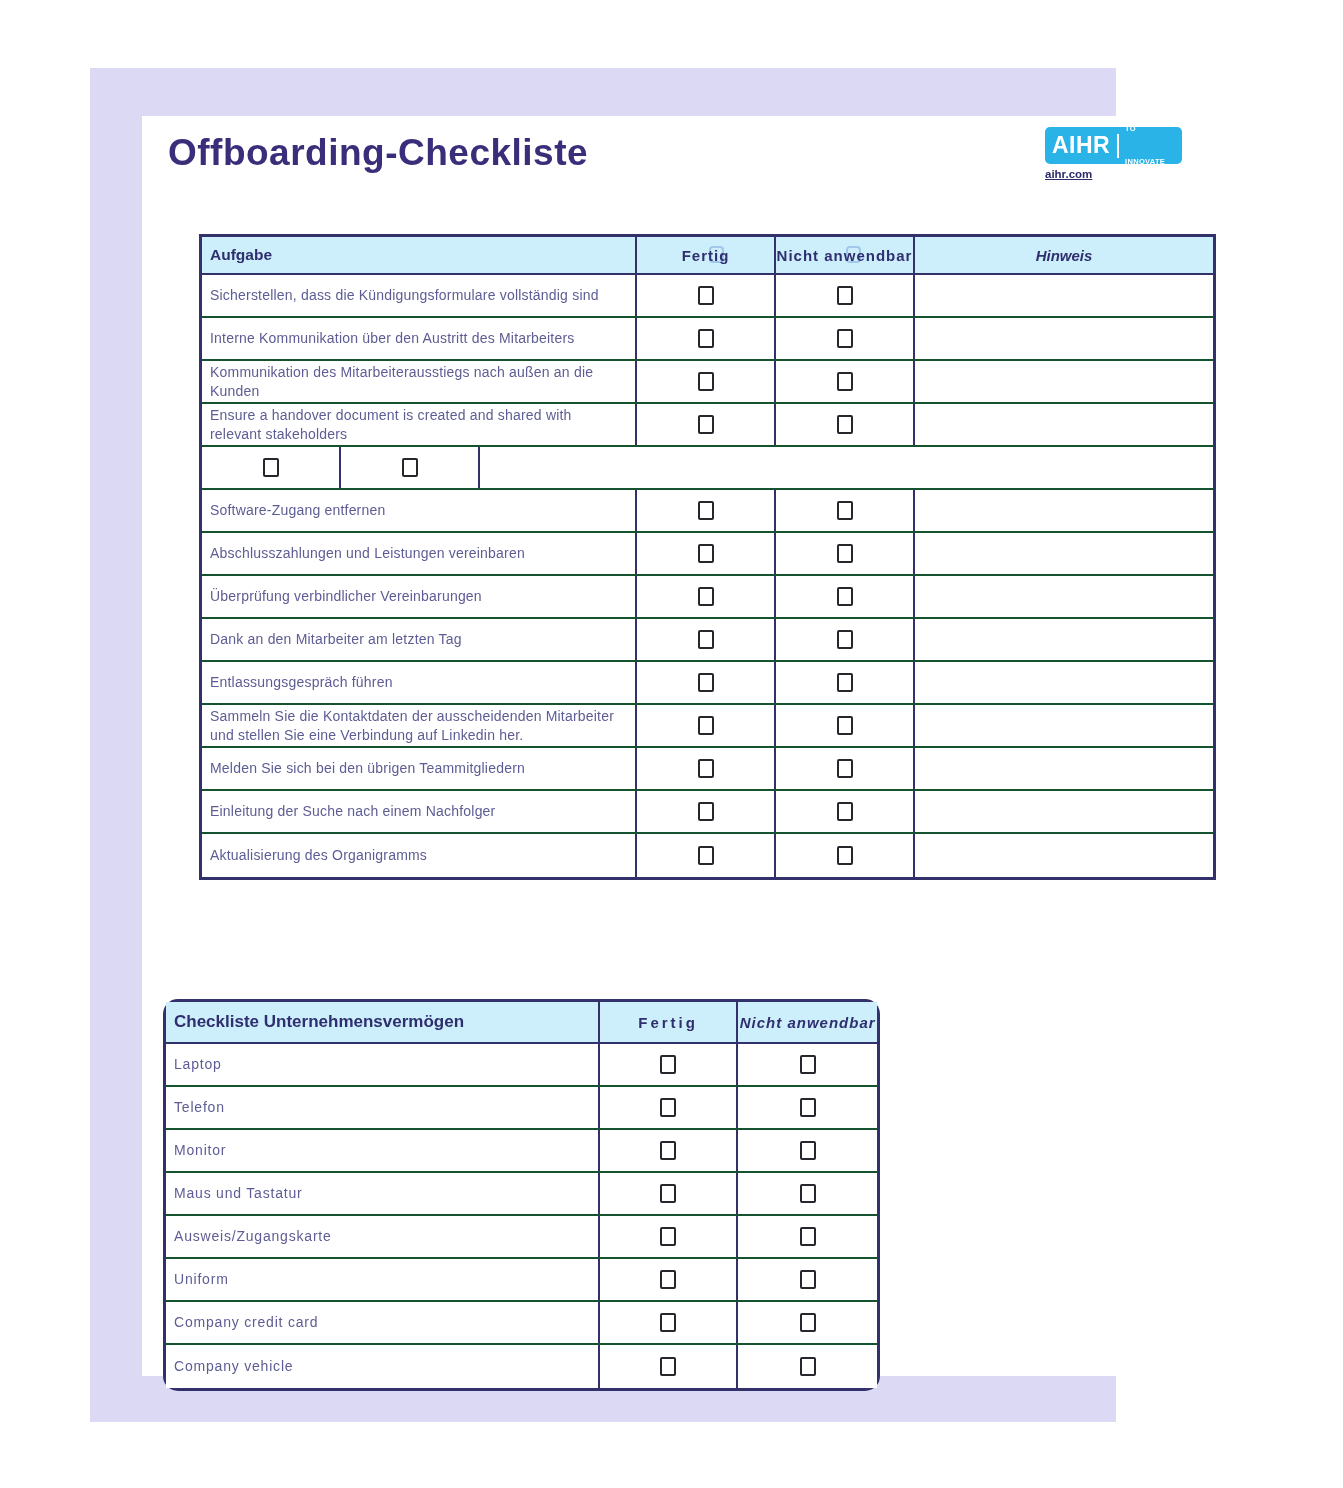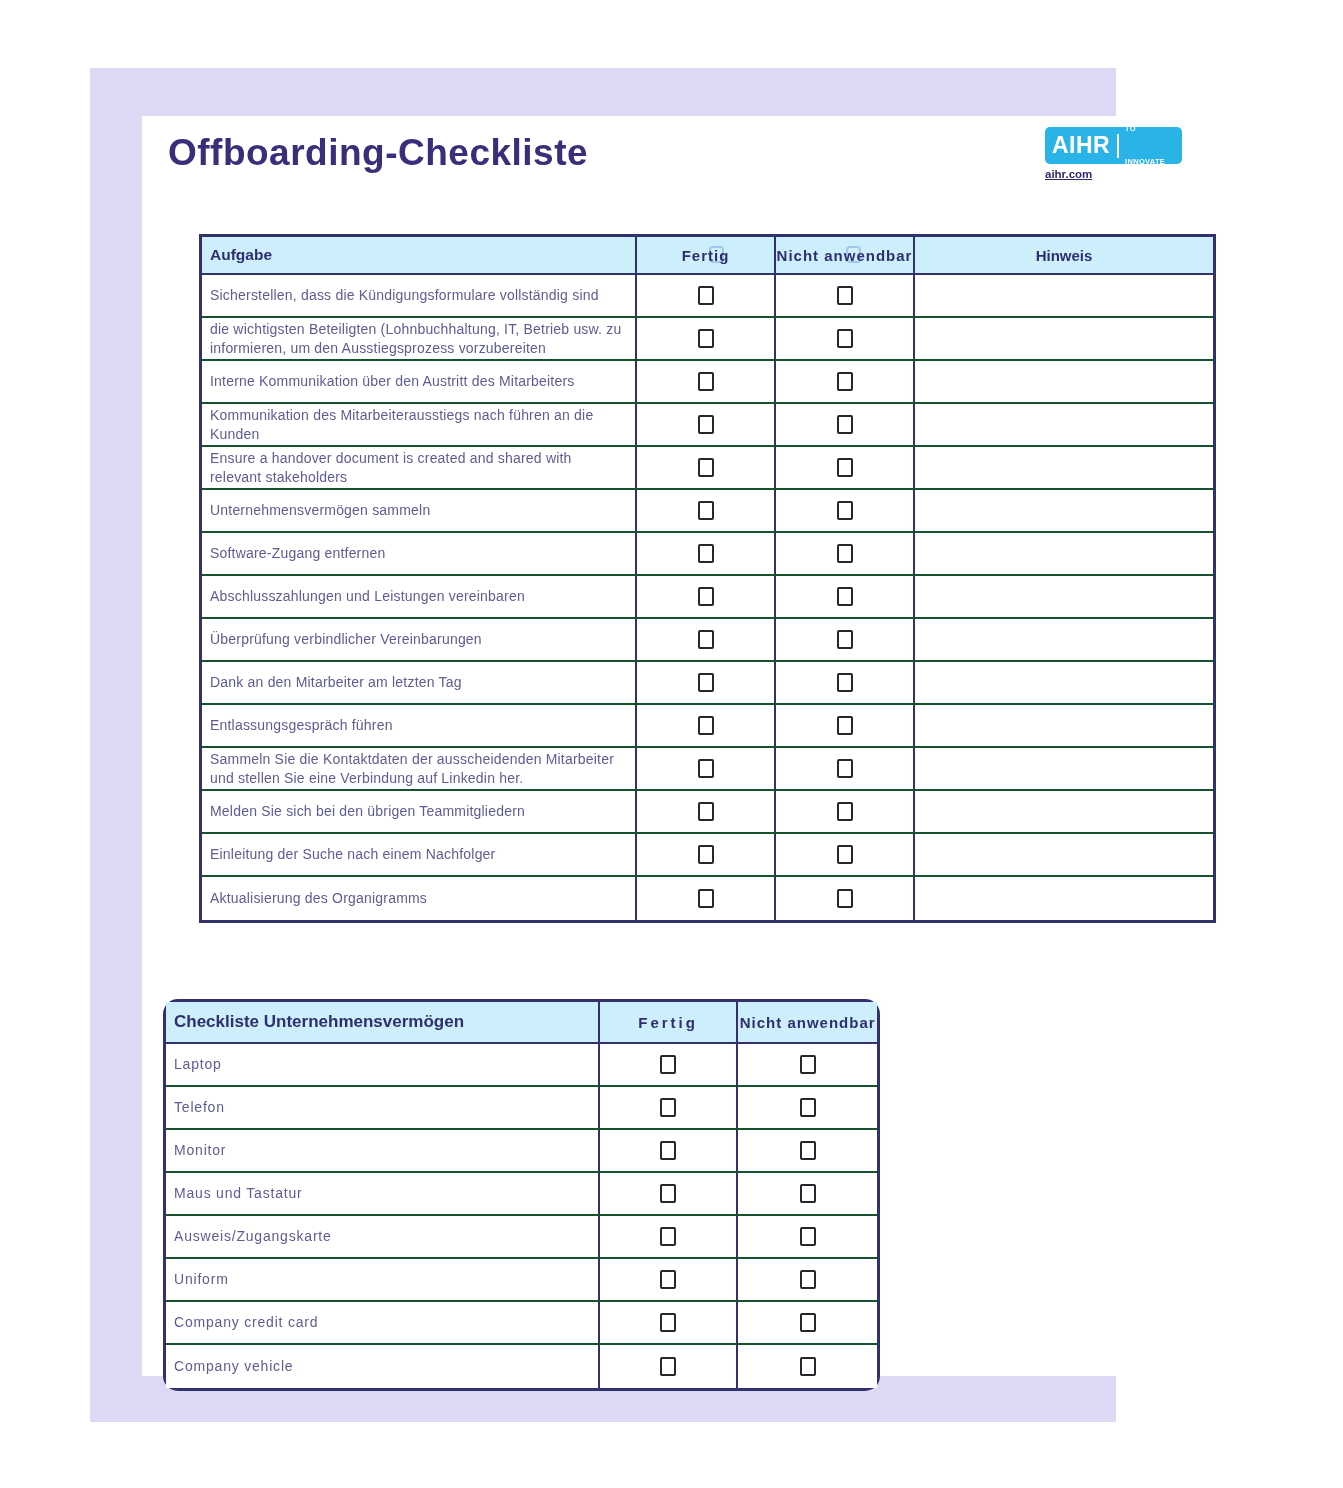--- a/index.html
+++ b/index.html
@@ -38,21 +38,21 @@
   
   .tbl { position:absolute; border:3px solid #33316b; background:#ffffff; }
   .t1 { left:21px; top:118px; width:1017px;margin-left:36px; }
   .t2 { left:21px; top:883px; width:717px;border-radius:15px; }
   .hrow { display:flex; background:#cdeffc; border-bottom:2px solid #33316b; }
   .t1 .hrow { height:38px; }
   .t2 .hrow { height:42px; }
   .row { display:flex; border-bottom:2px solid #14532d; height:43px; background:#ffffff; }
   .tbl .row:last-child { border-bottom:none; }
   .cell { display:flex; align-items:center; border-right:2px solid #33316b; }
-  .cell:last-child { border-right:none; }
+  .cell:last-child { border-right:none;font-style:italic; }
   .col-task { width:435px; padding:2px 8px; }
   .col-chk  { width:139px; justify-content:center; position:relative; }
   .col-note { flex:1; }
   .hc {
     font-weight:bold; color:#2f2e6e; font-size:15px;
     overflow:hidden; white-space:nowrap;
   }
   .hc.col-task { font-size:15.5px; }
   .t2 .hc.col-task { font-size:17px; }
   .hc.col-chk { letter-spacing:1px; }
@@ -118,45 +118,33 @@
         <div class="cell col-chk">
             <span class="checkbox"></span>
           </div>
         <div class="cell col-chk">
             <span class="checkbox"></span>
           </div>
         <div class="cell col-note"></div>
       </div>
       <div class="row">
         <div class="cell col-task">
-            <span class="task-text">die wichtigsten Beteiligten (Lohnbuchhaltung, IT, Betrieb usw. zu informieren, um den Ausstiegsprozess vorzubereiten</span>
-          </div>
-        <div class="cell col-chk">
-            <span class="checkbox"></span>
-          </div>
-        <div class="cell col-chk">
-            <span class="checkbox"></span>
-          </div>
-        <div class="cell col-note"></div>
-      </div>
-      <div class="row">
-        <div class="cell col-task">
             <span class="task-text">Interne Kommunikation über den Austritt des Mitarbeiters</span>
           </div>
         <div class="cell col-chk">
             <span class="checkbox"></span>
           </div>
         <div class="cell col-chk">
             <span class="checkbox"></span>
           </div>
         <div class="cell col-note"></div>
       </div>
       <div class="row">
         <div class="cell col-task">
-            <span class="task-text">Kommunikation des Mitarbeiterausstiegs nach führen an die Kunden</span>
+            <span class="task-text">Kommunikation des Mitarbeiterausstiegs nach außen an die Kunden</span>
           </div>
         <div class="cell col-chk">
             <span class="checkbox"></span>
           </div>
         <div class="cell col-chk">
             <span class="checkbox"></span>
           </div>
         <div class="cell col-note"></div>
       </div>
       <div class="row">
@@ -165,23 +153,20 @@
           </div>
         <div class="cell col-chk">
             <span class="checkbox"></span>
           </div>
         <div class="cell col-chk">
             <span class="checkbox"></span>
           </div>
         <div class="cell col-note"></div>
       </div>
       <div class="row">
-        <div class="cell col-task">
-            <span class="task-text">Unternehmensvermögen sammeln</span>
-          </div>
         <div class="cell col-chk">
             <span class="checkbox"></span>
           </div>
         <div class="cell col-chk">
             <span class="checkbox"></span>
           </div>
         <div class="cell col-note"></div>
       </div>
       <div class="row">
         <div class="cell col-task">

